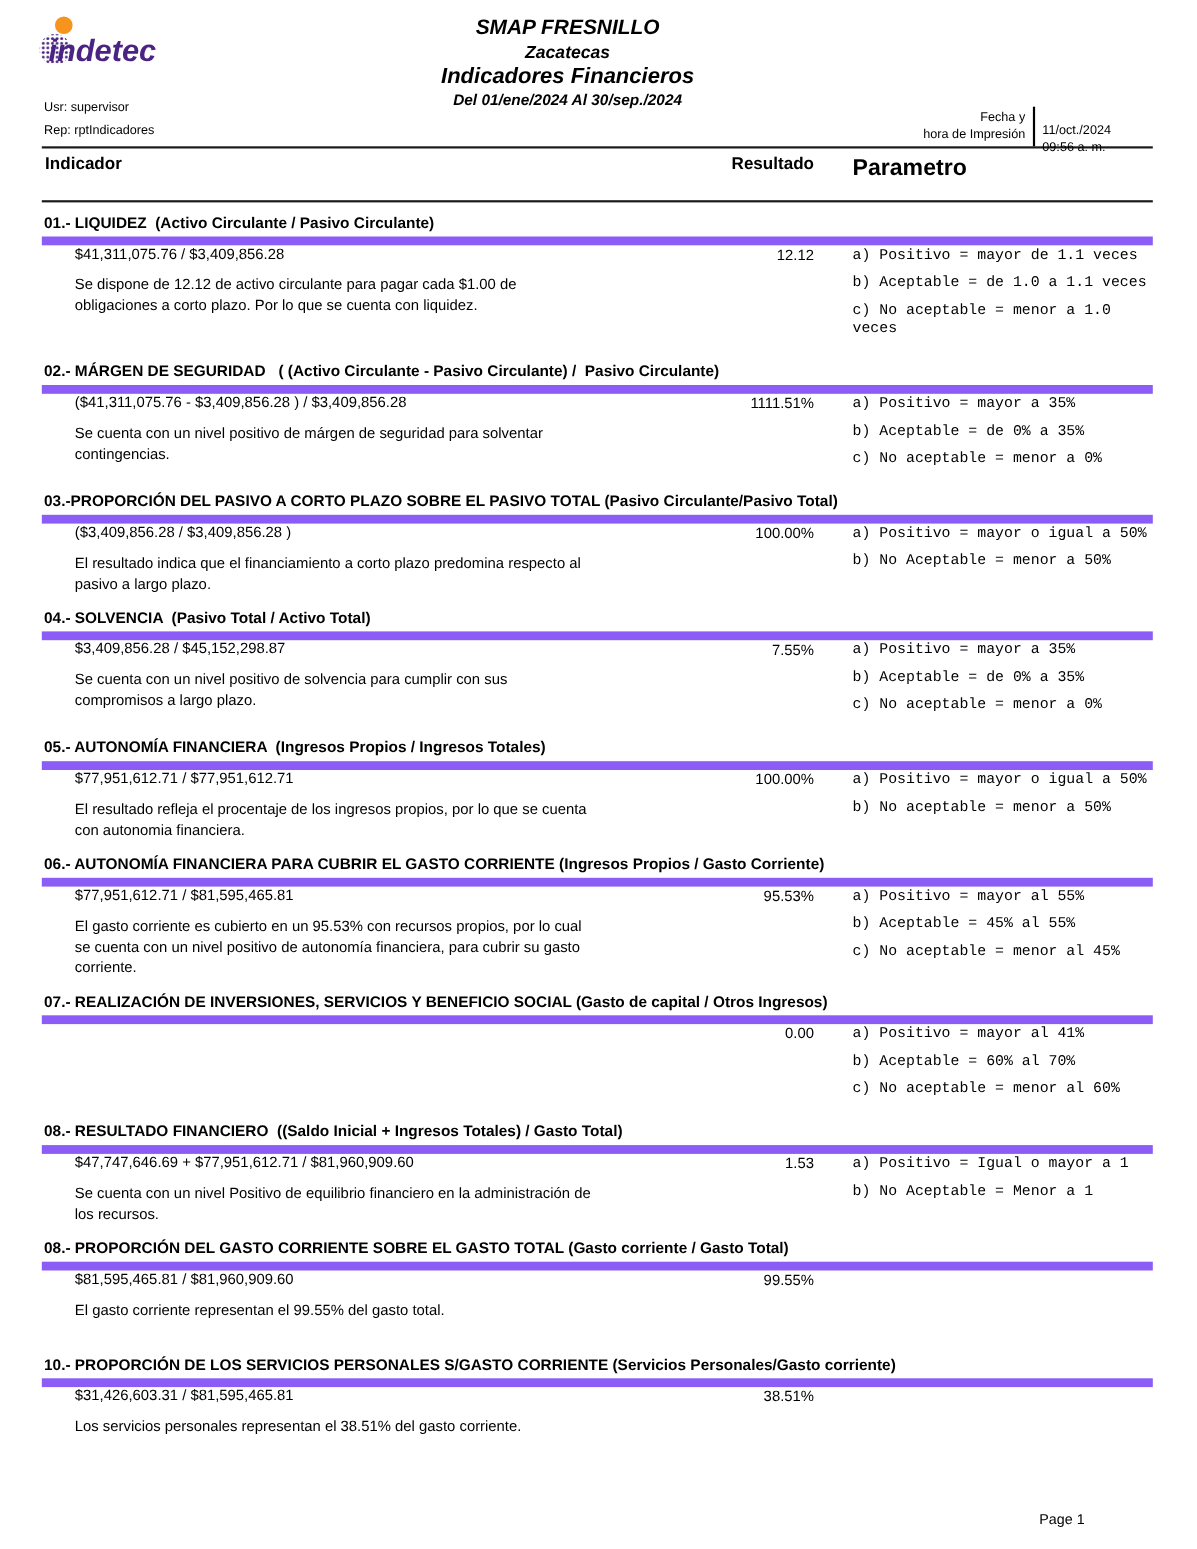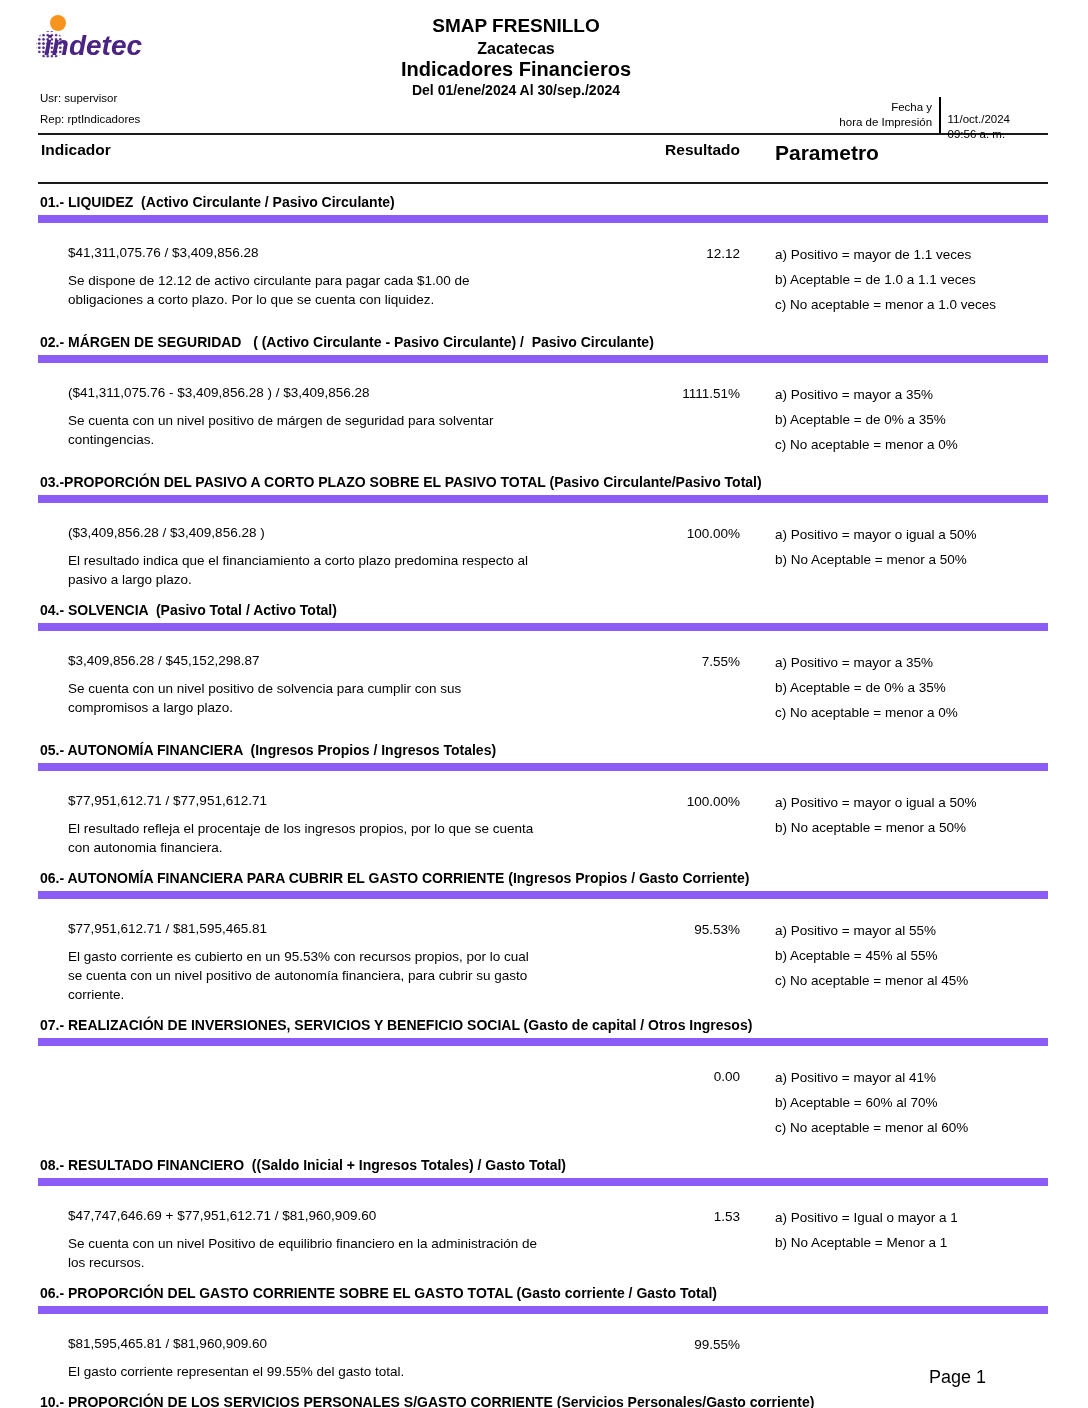--- a/index.html
+++ b/index.html
@@ -11,21 +11,21 @@
     font-family: "Liberation Sans", sans-serif;
     position: relative;
     overflow: hidden;
   }
 
   
   .top-header { position: relative; height: 133px; }
 
   .logo { position: absolute; left: 33px; top: 12px; width: 150px; height: 52px; text-decoration: underline; }
 
-  .center-block { position: absolute; left: 0; right: 56px; top: 14px; text-align: center; }
+  .center-block { position: absolute; left: 0; right: 56px; top: 14px; text-align: center; font-style: italic; }
   .page-title  { font-size: 19px; font-weight: bold; line-height: 24px; }
   .page-sub1   { font-size: 16px; font-weight: bold; line-height: 21px; }
   .page-sub2   { font-size: 20px; font-weight: bold; line-height: 21px; }
   .page-period { font-size: 14px; font-weight: bold; line-height: 20px; }
 
   .meta-block { position: absolute; left: 40px; top: 88px; font-size: 11.5px; }
   .meta-block div { line-height: 21px; }
 
   .print-block { position: absolute; right: 78px; top: 88px; display: flex; align-items: center; font-size: 11.5px; }
   .print-labels { text-align: right; line-height: 15px; }
@@ -50,31 +50,31 @@
   .indicator-section { margin-bottom: 13px; }
   .sec-title {
     font-weight: bold; font-size: 14px;
     padding: 0 0 5px 2px;
     border-bottom: 8px solid #8b5cf6;
     white-space: pre-wrap;
   }
   .sec-content {
     display: grid;
     grid-template-columns: 622px 80px 308px;
-    padding-top: 22px;
+    padding-top: 0;
     min-height: 64px;
   }
   .formula { padding-left: 30px; font-size: 13.5px; margin-bottom: 9px; min-height: 17px; white-space: pre-wrap; }
   .description { padding-left: 30px; font-size: 13.5px; line-height: 19px; max-width: 500px; }
   .sec-result { font-size: 13.5px; text-align: right; padding-top: 1px; }
   .sec-params { padding-left: 35px; font-size: 13.5px; padding-top: 1px; }
-  .sec-params .param { margin-bottom: 8px; line-height: 17px; }
-
-  
-  .page-footer { position: absolute; bottom: 20px; right: 102px; font-size: 18px; }
+  .sec-params .param { margin-bottom: 8px; line-height: 17px; font-family: Liberation Mono, monospace; }
+
+  
+  .page-footer { position: absolute; bottom: 20px; right: 102px; font-size: 13px; }
 </style>
 </head>
 <body>
 
 <div class="top-header">
 
   <div class="logo">
     <svg width="150" height="52" viewBox="0 0 150 52">
       <defs>
         <pattern id="ht" width="4.2" height="4.2" patternUnits="userSpaceOnUse">
@@ -238,21 +238,21 @@
       </div>
       <div class="sec-result">1.53</div>
       <div class="sec-params">
           <div class="param">a) Positivo = Igual o mayor a 1</div>
           <div class="param">b) No Aceptable = Menor a 1</div>
         </div>
     </div>
   </section>
 
   <section class="indicator-section">
-    <div class="sec-title">06.- PROPORCIÓN DEL GASTO CORRIENTE SOBRE EL GASTO TOTAL (Gasto corriente / Gasto Total)</div>
+    <div class="sec-title">08.- PROPORCIÓN DEL GASTO CORRIENTE SOBRE EL GASTO TOTAL (Gasto corriente / Gasto Total)</div>
     <div class="sec-content">
       <div class="sec-left">
         <div class="formula">$81,595,465.81 / $81,960,909.60</div>
         <div class="description">El gasto corriente representan el 99.55% del gasto total.</div>
       </div>
       <div class="sec-result">99.55%</div>
       <div class="sec-params"></div>
     </div>
   </section>
 

